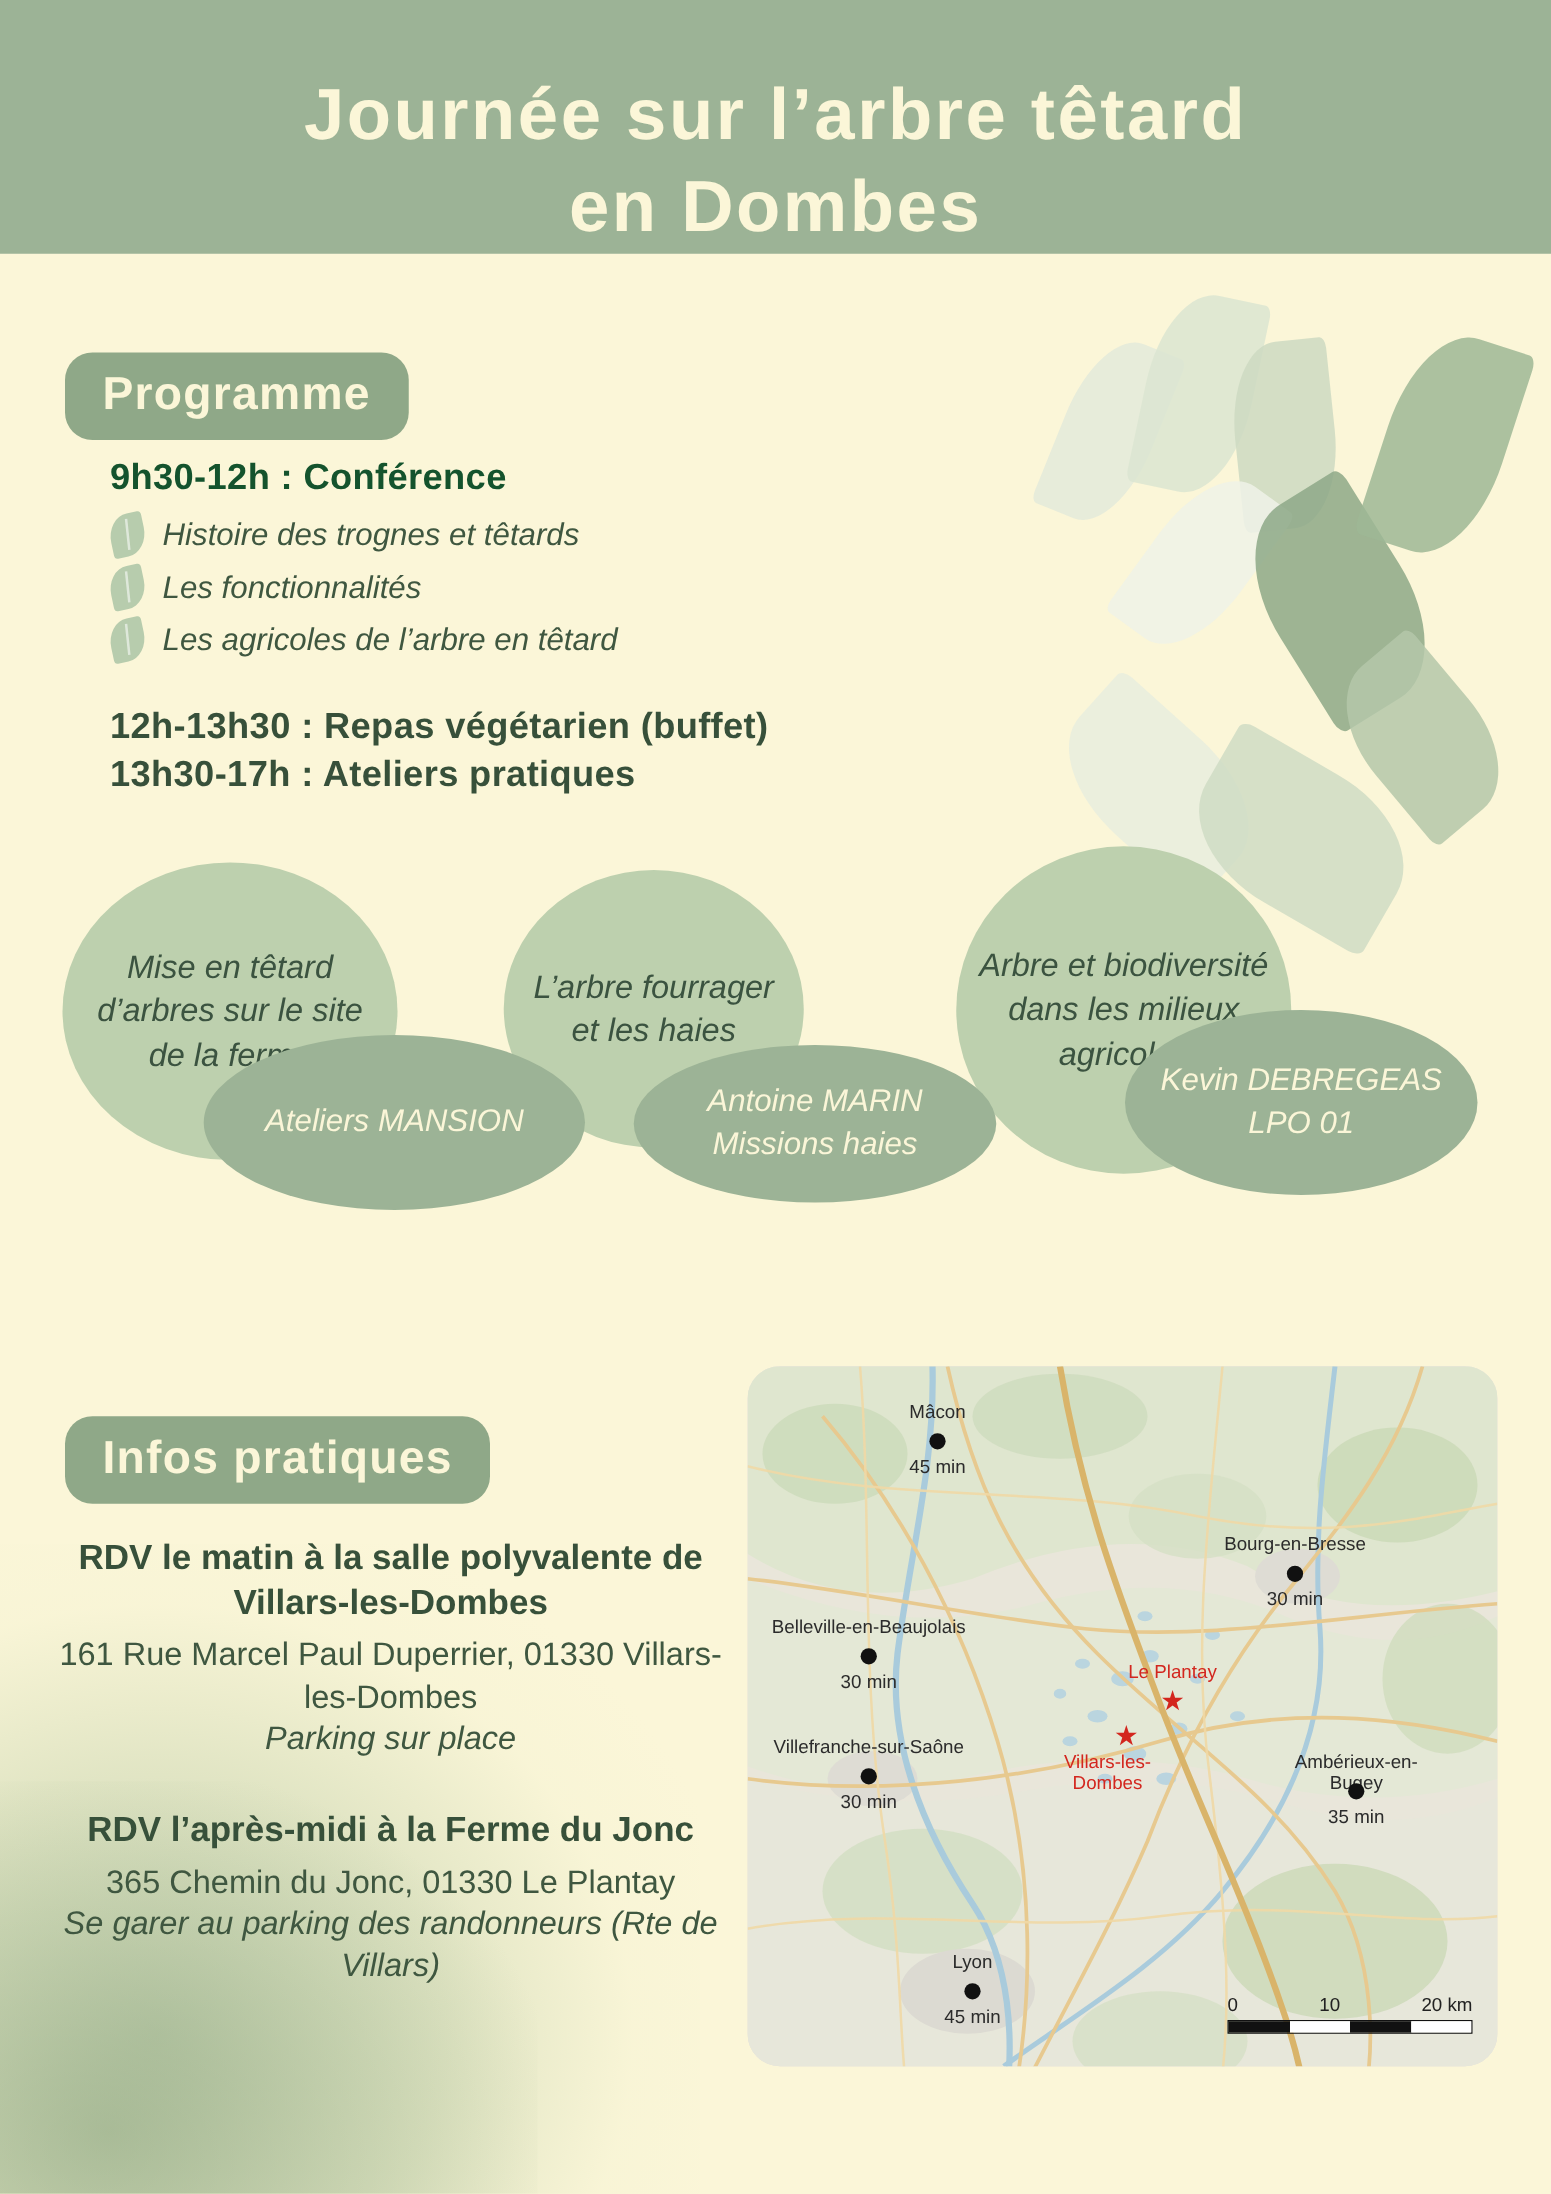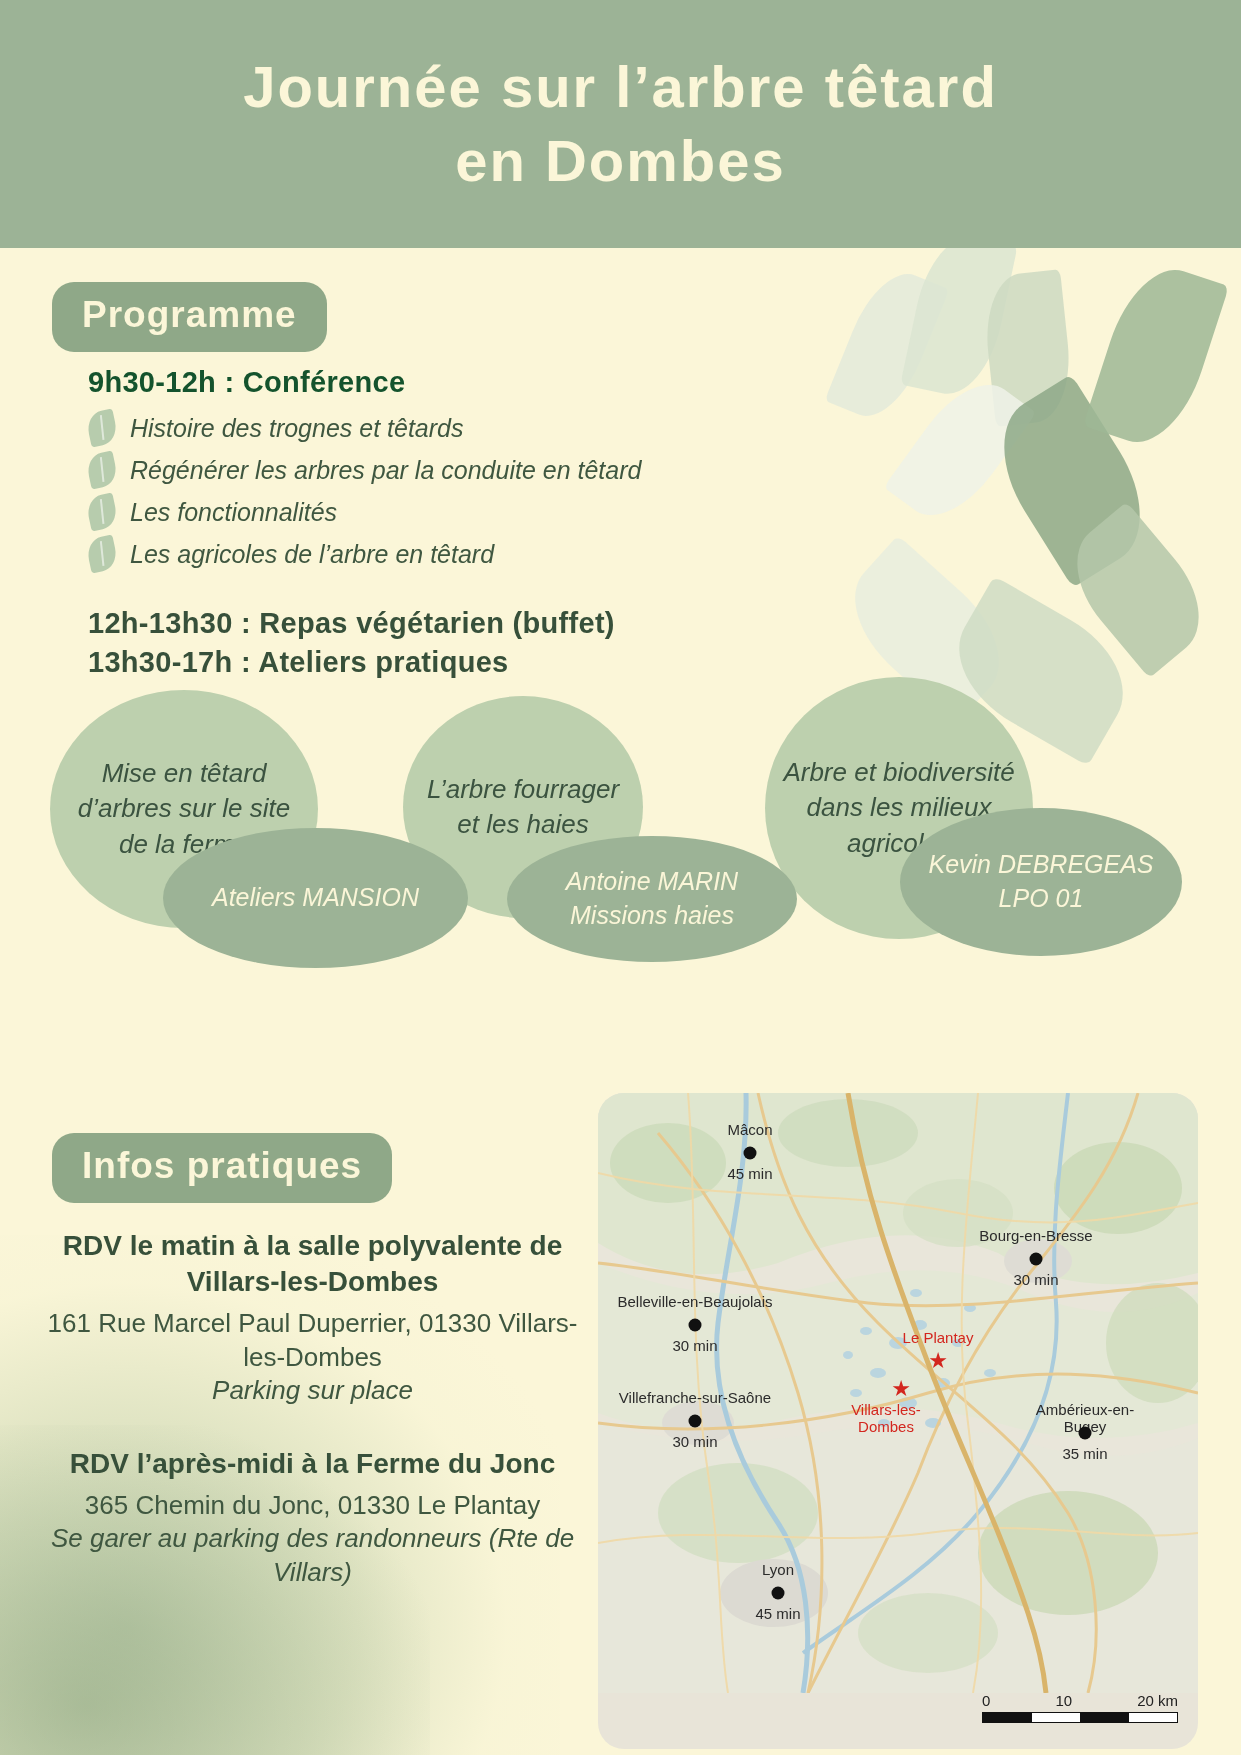--- a/index.html
+++ b/index.html
@@ -11,26 +11,26 @@
     background: #fbf6d8;
     font-family: "Liberation Sans", sans-serif;
     overflow: hidden;
   }
 
   
   .header-band {
     position: absolute;
     left: 0; top: 0;
     width: 1241px;
-    height: 248px;
+    height: 203px;
     background: #9cb396;
     display: flex;
     flex-direction: column;
     align-items: center;
-    justify-content: center;
+    justify-content: flex-end;
     z-index: 5;
   }
   .header-title {
     color: #fbf6d8;
     font-size: 58px;
     font-weight: bold;
     letter-spacing: 2px;
     text-align: center;
     line-height: 1.28;
     padding: 0 40px;
@@ -193,21 +193,21 @@
     font-style: italic;
     line-height: 1.3;
     color: #3f5740;
   }
   .infos-spacer { height: 38px; }
 
   
   .map-wrap {
     position: absolute;
     left: 598px; top: 1093px;
-    width: 600px; height: 656px;
+    width: 600px; height: 560px;
     border-radius: 26px;
     overflow: hidden;
     background: #e8e4d8;
     z-index: 4;
   }
   .map-svg { display: block; width: 600px; height: 600px; }
   .map-label {
     position: absolute;
     font-size: 15px;
     color: #2b2b2b;
@@ -284,24 +284,20 @@
 <div id="programme-pill-wrap">
   <span class="pill">Programme</span>
 </div>
 
 <div class="prog">
   <div class="prog-head">9h30-12h : Conférence</div>
   <ul class="bullets">
     <li>
       <span class="leaf-bullet"></span>
       <span>Histoire des trognes et têtards</span>
-    </li>
-    <li>
-      <span class="leaf-bullet"></span>
-      <span>Régénérer les arbres par la conduite en têtard</span>
     </li>
     <li>
       <span class="leaf-bullet"></span>
       <span>Les fonctionnalités</span>
     </li>
     <li>
       <span class="leaf-bullet"></span>
       <span>Les agricoles de l’arbre en têtard</span>
     </li>
   </ul>

